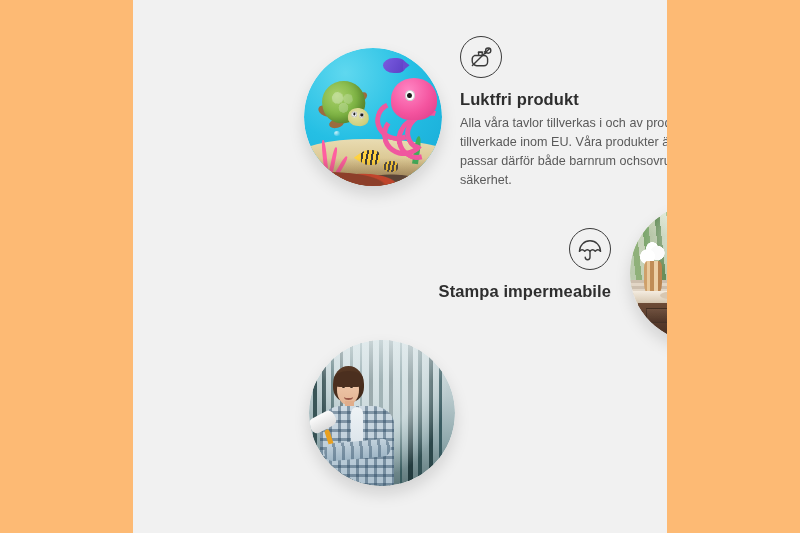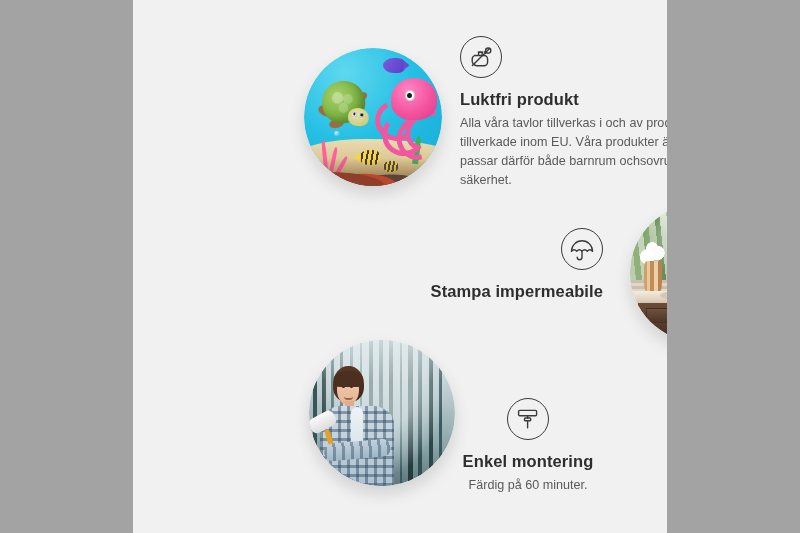--- a/index.html
+++ b/index.html
@@ -11,21 +11,21 @@
     width: 800px;
     height: 533px;
     overflow: hidden;
     font-family: "Liberation Sans", sans-serif;
   }
 
   .page {
     position: relative;
     width: 800px;
     height: 533px;
-    background: #a3a3a3;
+    background: #fdba74;
   }
 
   
   .panel {
     position: absolute;
     left: 133px;
     top: 0;
     width: 534px;
     height: 533px;
     background: #f1f1f1;
@@ -317,21 +317,21 @@
   }
   .painter .roller-stick{
     position:absolute; left:14%; top:52%; width:6%; height:22%;
     background:#e8a020; border-radius:3px; transform: rotate(-18deg);
   }
 
   
   .feature { position:absolute; }
 
   #feature-1 { left: 327px; top: 36px; width: 300px; text-align: left; }
-  #feature-2 { left: 208px; top: 228px; width: 262px; text-align: right; }
+  #feature-2 { left: 216px; top: 228px; width: 262px; text-align: right; }
   #feature-3 { left: 300px; top: 398px; width: 190px; text-align: center; }
 
   .icon-ring {
     width: 40px; height: 40px;
     border: 1.6px solid #3b3b3b;
     border-radius: 50%;
     position: relative;
     display: inline-block;
   }
   #feature-1 .icon-wrap { text-align: left; }
@@ -467,30 +467,15 @@
           <svg width="40" height="40" viewBox="0 0 40 40" fill="none" stroke="#3b3b3b" stroke-width="1.4" stroke-linecap="round" stroke-linejoin="round">
             <path d="M9.5 22.3 a10.5 10.5 0 0 1 21 0"></path>
             <path d="M9.5 22.3 q2.6 -3.2 5.25 0 q2.6 -3.2 5.25 0 q2.6 -3.2 5.25 0 q2.6 -3.2 5.25 0"></path>
             <path d="M20 22.3 v6.0 a2.4 2.4 0 0 1 -4.8 0"></path>
           </svg>
         </span>
       </div>
       <h3 class="feat-title">Stampa impermeabile</h3>
     </div>
 
-    <div class="feature" id="feature-3">
-      <div class="icon-wrap">
-        <span class="icon-ring">
-          <svg width="40" height="40" viewBox="0 0 40 40" fill="none" stroke="#3b3b3b" stroke-width="1.4" stroke-linecap="round" stroke-linejoin="round">
-            <rect x="10.6" y="11.4" width="18.0" height="5.4" rx="1.2"></rect>
-            <path d="M19.6 16.8 v2.2"></path>
-            <path d="M17.4 19.0 h4.4 a0.9 0.9 0 0 1 0.9 0.9 v1.0 a0.9 0.9 0 0 1 -0.9 0.9 h-4.4
-                     a0.9 0.9 0 0 1 -0.9 -0.9 v-1.0 a0.9 0.9 0 0 1 0.9 -0.9 z"></path>
-            <path d="M19.6 21.8 v7.0"></path>
-          </svg>
-        </span>
-      </div>
-      <h3 class="feat-title">Enkel montering</h3>
-      <p class="feat-desc">Färdig på 60 minuter.</p>
-    </div>
 
   </div>
 </div>
 
 </body></html>

